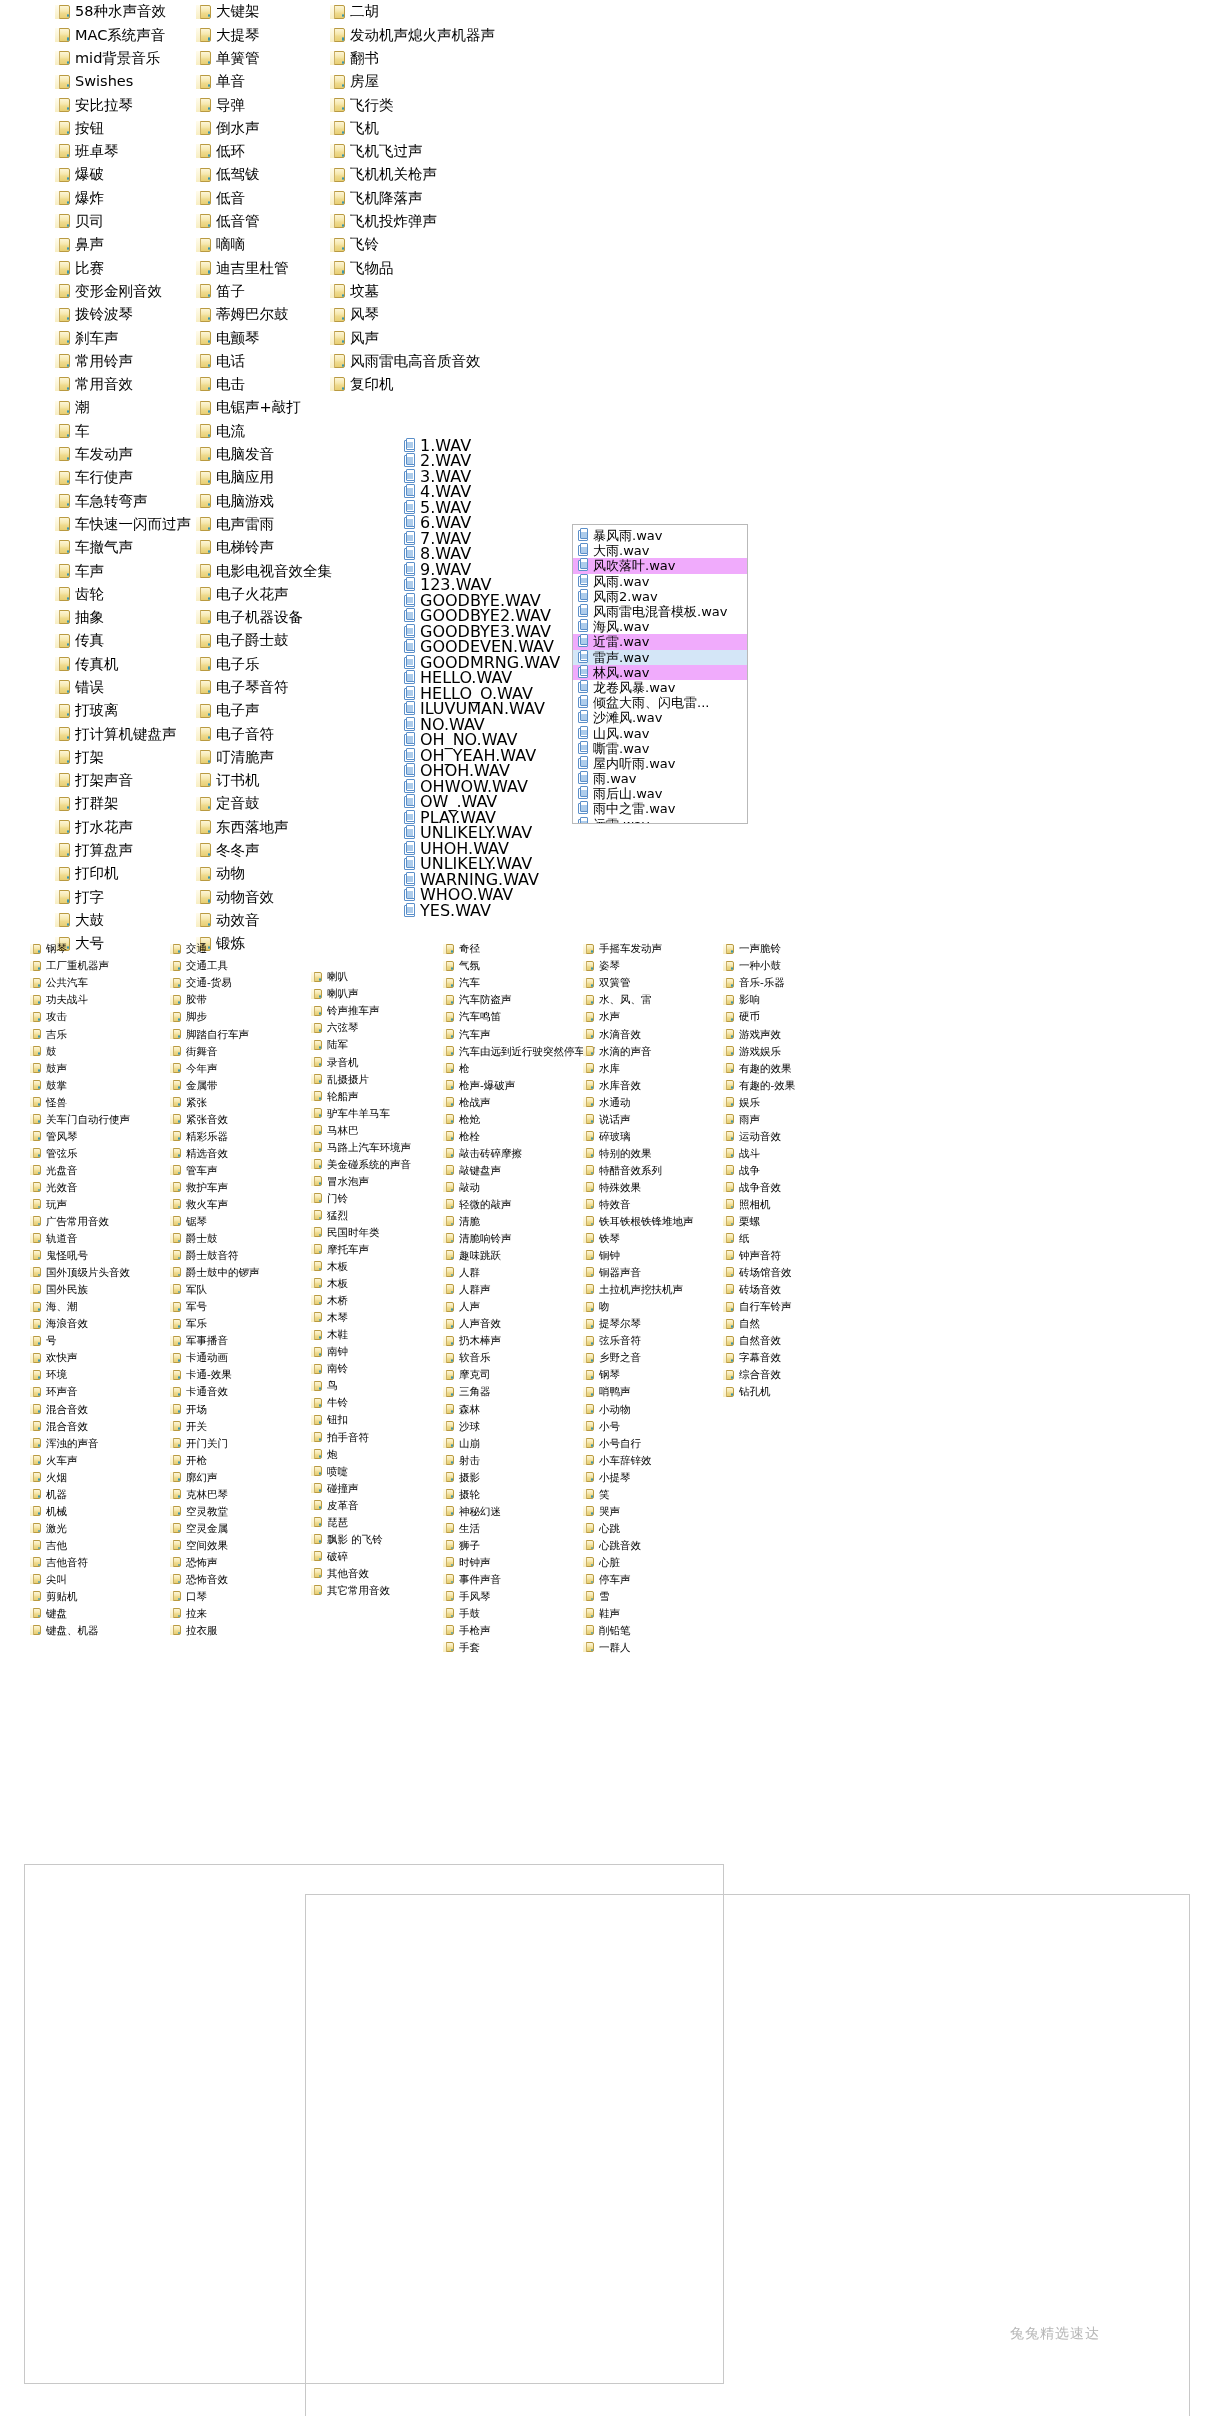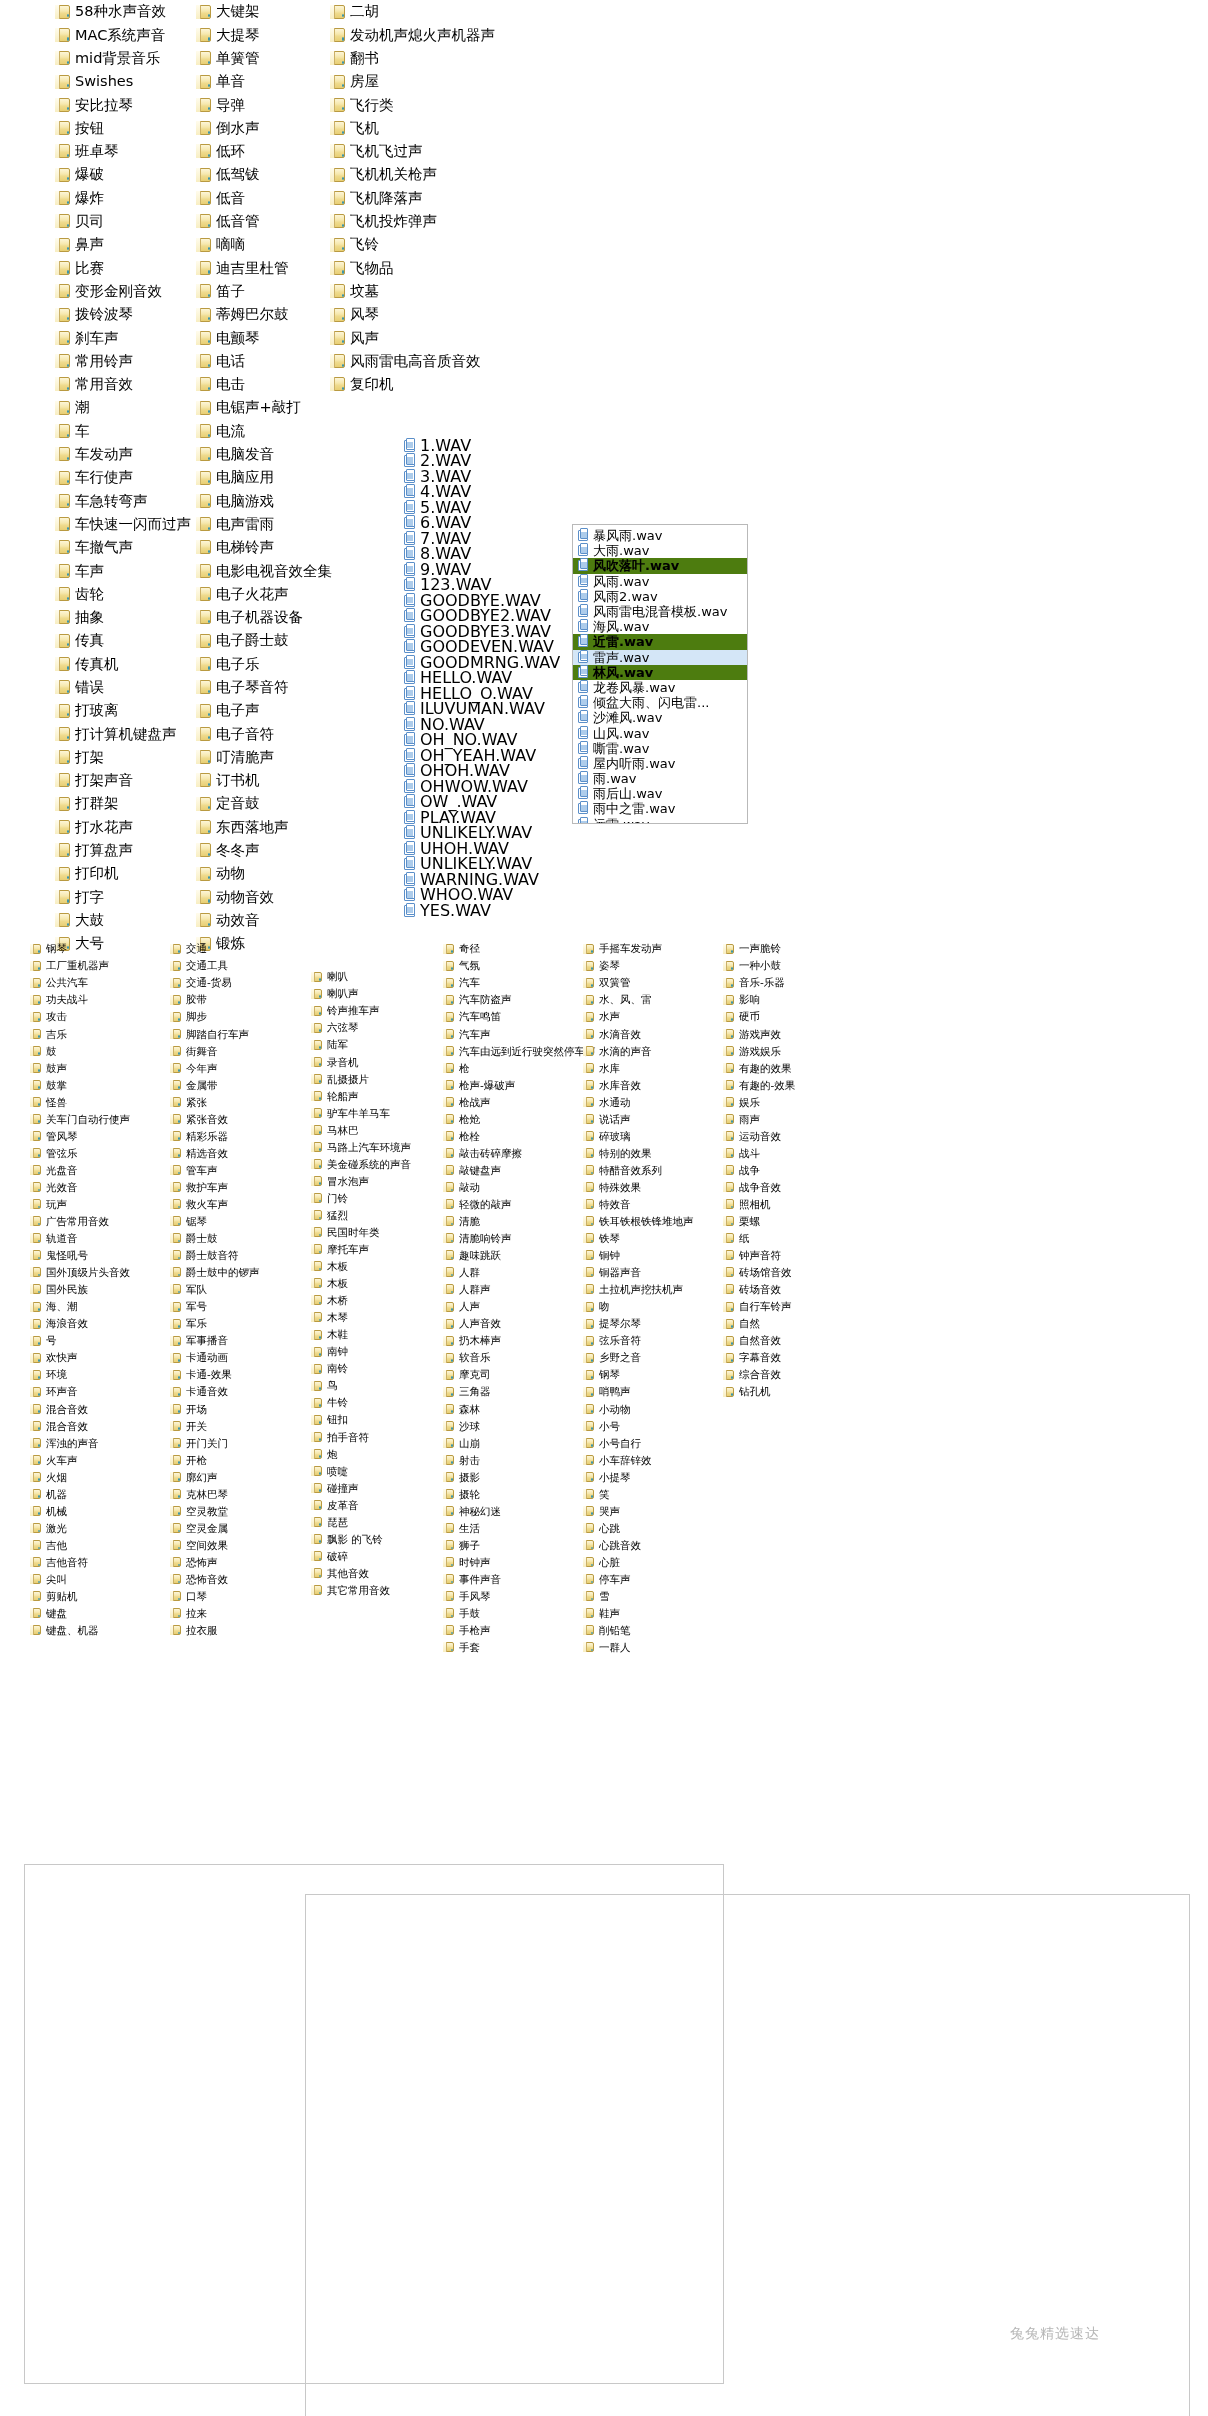--- a/index.html
+++ b/index.html
@@ -102,21 +102,21 @@
     left: 572px; top: 524px;
     width: 176px; height: 300px;
     background: #ffffff;
     border: 1px solid #b9b9b9;
     padding: 3px 0 0 0;
     overflow: hidden;
   }
   #right-pane .item { height: 15.2px; font-size: 13px; padding-left: 5px; }
   #right-pane .dicon { width: 10px; height: 11px; }
   #right-pane .item.selected { background: #d4e6f7; }
-  #right-pane .item.hl { background: #4d7c0f; font-weight: bold; }
+  #right-pane .item.hl { background: #f0abfc; }
   #right-pane .scroll {
     position: absolute; right: 0; top: 0; width: 0px; height: 100%;
   }
 
   
   #bottom-box {
     position: absolute;
     left: 24px; top: 934px;
     width: 700px; height: 520px;
     border: 1px solid #c8c8c8;

